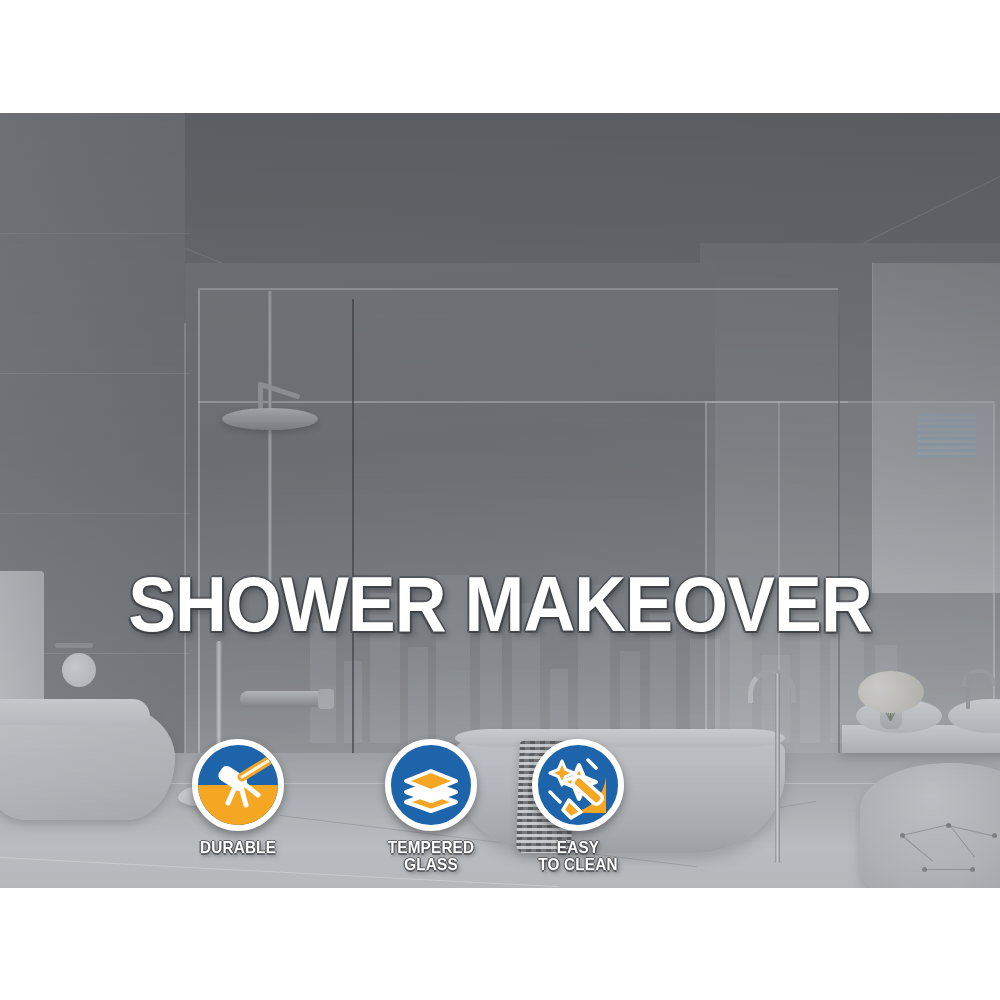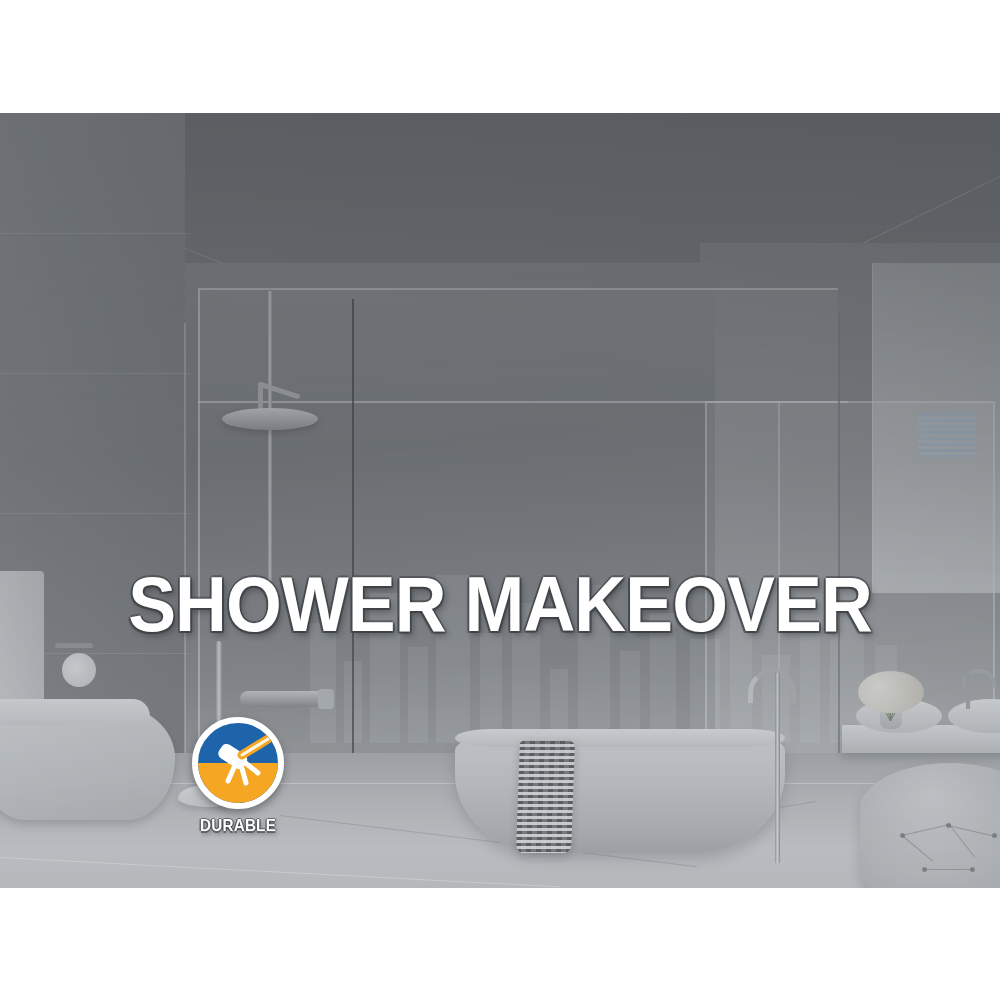--- a/index.html
+++ b/index.html
@@ -245,21 +245,21 @@
     text-shadow:
       2px 0 0 rgba(60,64,68,.55), -2px 0 0 rgba(60,64,68,.55),
       0 2px 0 rgba(60,64,68,.55), 0 -2px 0 rgba(60,64,68,.55),
       2px 2px 0 rgba(60,64,68,.55), -2px 2px 0 rgba(60,64,68,.55),
       3px 4px 7px rgba(40,44,48,.45);
     white-space:nowrap;
   }
 
   
   .features{
-    position:absolute;left:0;top:604px;width:848px;height:160px;
+    position:absolute;left:0;top:626px;width:848px;height:160px;
   }
   .feature{position:absolute;width:150px;text-align:center;}
   .badge{
     position:relative;width:92px;height:92px;margin:0 auto;border-radius:50%;
     background:#1d64ab;
     border:6px solid #ffffff;
     box-shadow:0 4px 8px rgba(35,39,43,.45);
     overflow:hidden;
   }
   .badge.split::before{
@@ -406,18 +406,48 @@
               <line x1="45" y1="38" x2="60" y2="50"></line>
             </g>
             <rect x="22" y="27" width="26" height="13" rx="4" transform="rotate(33 35 33)" fill="#ffffff" stroke="#ffffff" stroke-width="3"></rect>
             <line x1="44" y1="32" x2="70" y2="16" stroke="#f5a623" stroke-width="9" stroke-linecap="round"></line>
             <line x1="44" y1="32" x2="70" y2="16" stroke="#ffffff" stroke-width="3" stroke-linecap="round" opacity=".9"></line>
           </svg>
         </div>
         <div class="flabel">DURABLE</div>
       </div>
 
-
+      <div class="feature" style="left:356px;top:0;">
+        <div class="badge">
+          <svg viewBox="0 0 80 80" aria-hidden="true">
+            <g stroke="#ffffff" stroke-width="4" stroke-linejoin="round">
+              <polygon points="40,48 65,57 40,66 15,57" fill="#f5a623"></polygon>
+              <polygon points="40,38 65,47 40,56 15,47" fill="#ffffff"></polygon>
+              <polygon points="40,26 65,36 40,46 15,36" fill="#f5a623"></polygon>
+            </g>
+          </svg>
+        </div>
+        <div class="flabel">TEMPERED
+GLASS</div>
+      </div>
+
+      <div class="feature" style="left:503px;top:0;">
+        <div class="badge">
+          <svg viewBox="0 0 80 80" aria-hidden="true">
+            <path d="M80 44 A40 40 0 0 1 44 80 L80 80 Z" fill="#f5a623" transform="translate(-12,-12)"></path>
+            <path d="M24 16 l3.6 8.4 8.4 3.6 -8.4 3.6 -3.6 8.4 -3.6 -8.4 -8.4 -3.6 8.4 -3.6 Z" fill="#f5a623" stroke="#ffffff" stroke-width="3" stroke-linejoin="round"></path>
+            <path d="M41 20 l5 12 12 5 -12 5 -5 12 -5 -12 -12 -5 12 -5 Z" fill="#f5a623" stroke="#ffffff" stroke-width="4" stroke-linejoin="round"></path>
+            <g stroke="#ffffff" stroke-width="3.5" stroke-linecap="round">
+              <line x1="12" y1="47" x2="22" y2="57"></line>
+              <line x1="50" y1="15" x2="58" y2="23"></line>
+            </g>
+            <rect x="33" y="40" width="34" height="11" rx="4" transform="rotate(42 50 45)" fill="#f5a623" stroke="#ffffff" stroke-width="3.5"></rect>
+            <path d="M31 55 l12 12 -10 6 -8 -8 Z" fill="#f5a623" stroke="#ffffff" stroke-width="3.5" stroke-linejoin="round"></path>
+          </svg>
+        </div>
+        <div class="flabel">EASY
+TO CLEAN</div>
+      </div>
 
 
     </div>
   </div>
 </div>
 
 </body></html>

